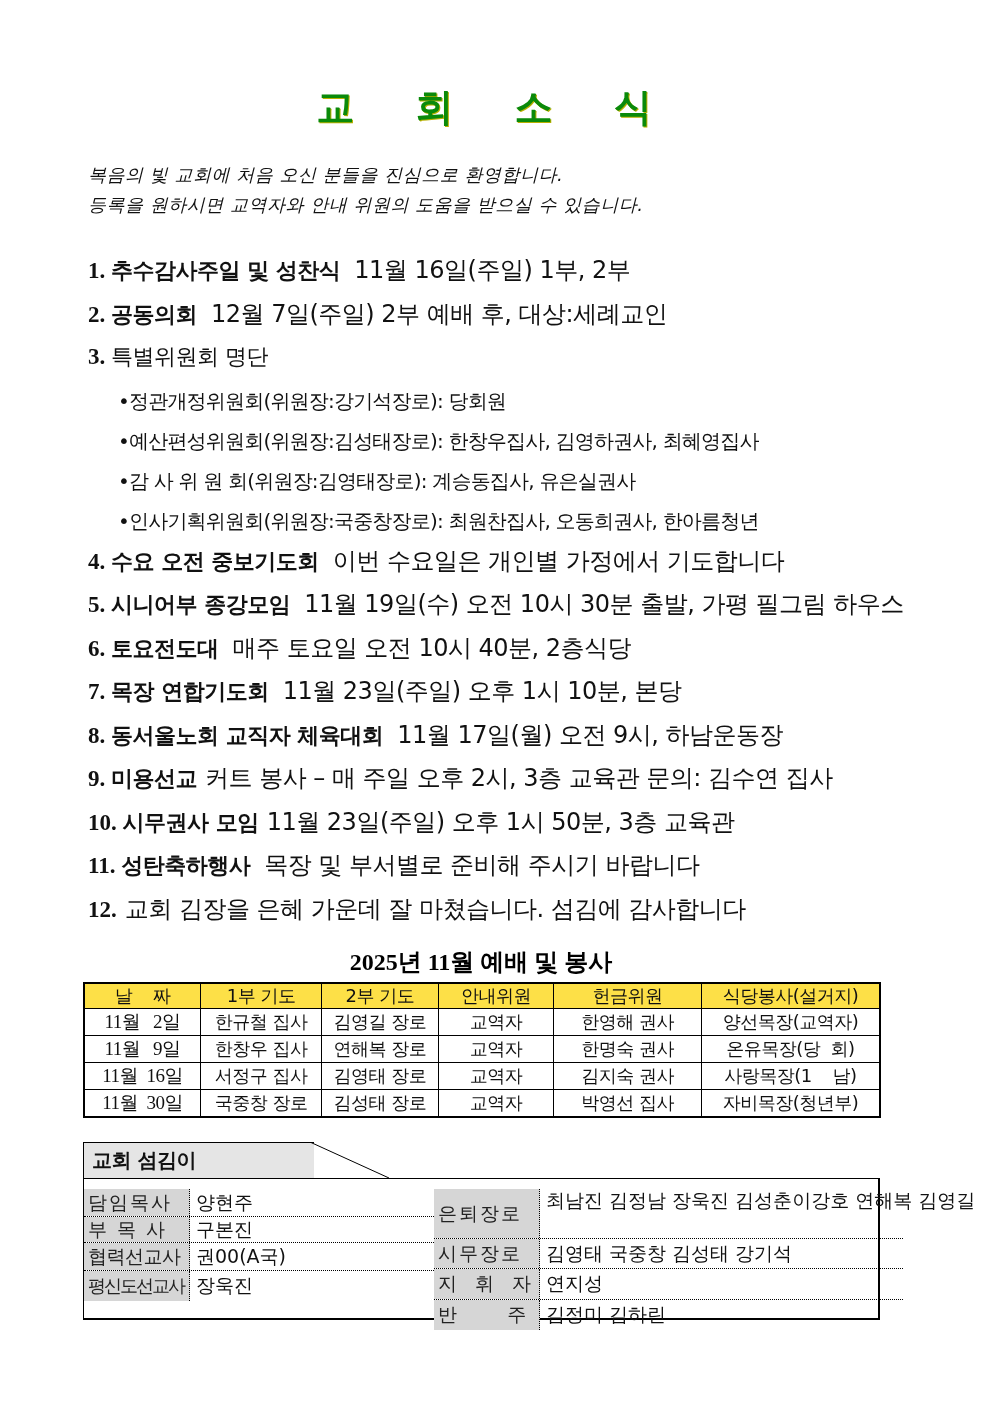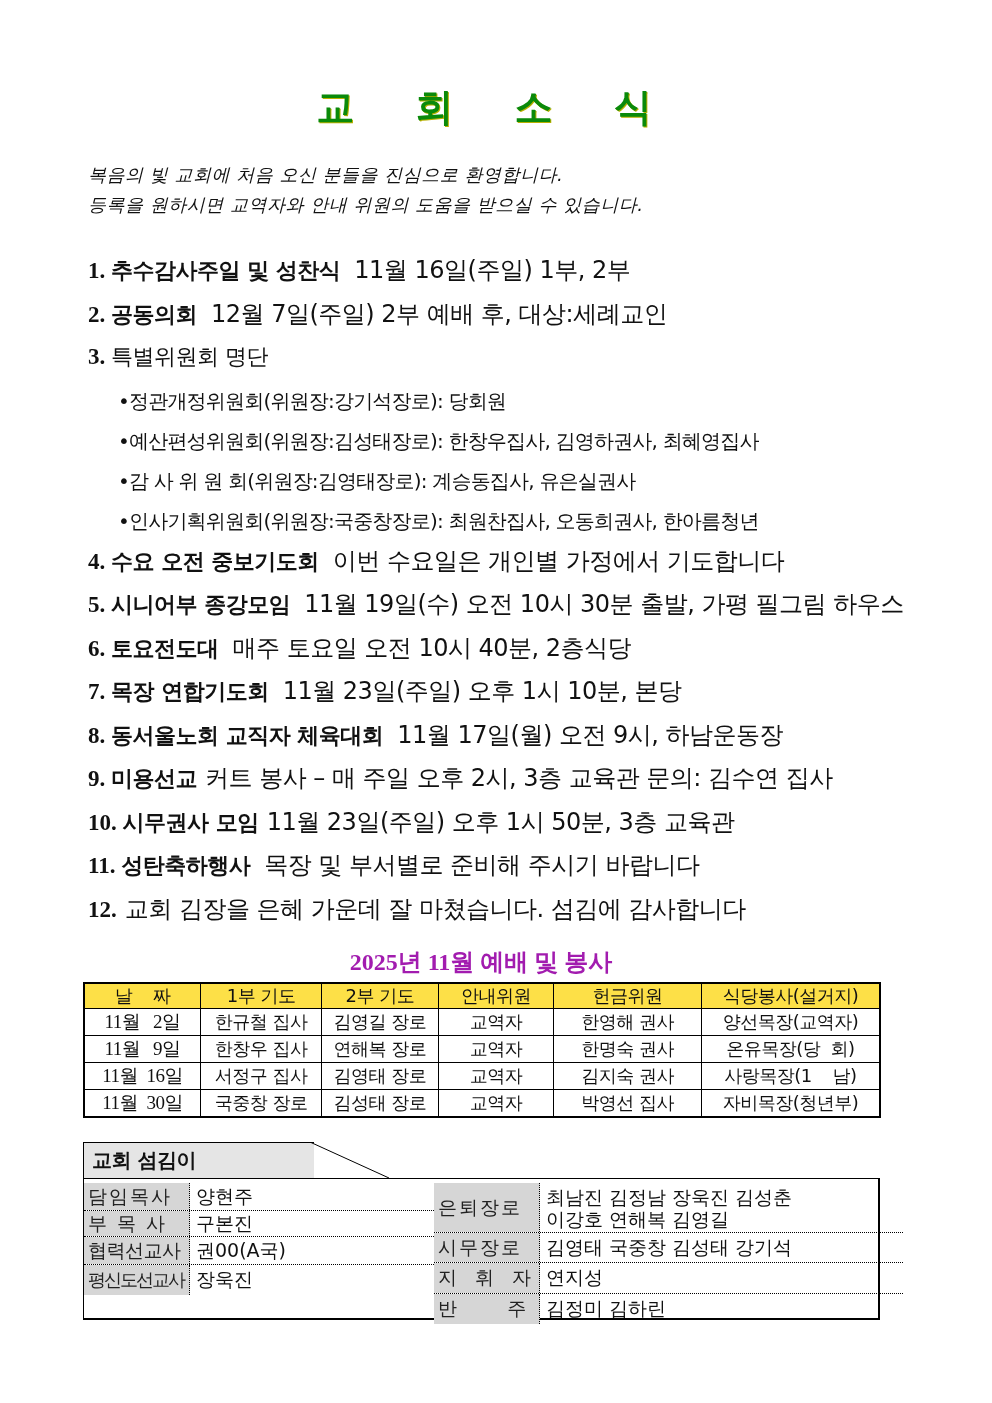--- a/index.html
+++ b/index.html
@@ -25,21 +25,21 @@
     }
     .item .num { font-weight: bold; }
     .item .head { font-weight: bold; font-family: "DejaVu Sans", sans-serif; font-size: 22px; letter-spacing: -0.5px; }
     .item .detail { font-family: "DejaVu Sans", sans-serif; font-size: 24px; margin-left: 14px; letter-spacing: -0.5px; margin-top: 36px; }
     .sub {
       font-family: "DejaVu Sans", sans-serif; font-size: 20px; height: 40px; line-height: 40px;
       padding-left: 30px; white-space: nowrap; letter-spacing: -0.8px;
     }
     .schedule-title {
       position: absolute; left: 0; top: 946px; width: 962px; text-align: center;
-      font-family: "Liberation Serif", serif; font-size: 24px; font-weight: bold; color: #a21caf;
+      font-family: "Liberation Serif", serif; font-size: 24px; font-weight: bold; color: #000000;
     }
     table.sched {
       position: absolute; left: 83px; top: 982px; width: 798px;
       border-collapse: collapse; border: 2px solid #000;
       font-family: "DejaVu Sans", sans-serif; font-size: 18px;
     }
     table.sched th, table.sched td {
       border: 1.5px solid #000; height: 24px; padding: 0; text-align: center; white-space: nowrap;
       letter-spacing: -0.5px;
     }
@@ -56,35 +56,35 @@
       position: absolute; left: 8px; top: 4px; font-size: 20px; font-weight: bold;
       font-family: "DejaVu Sans", sans-serif; letter-spacing: -0.5px;
     }
     .staff-slant {
       position: absolute; left: 228px; top: 0; width: 80px; height: 36px;
     }
     .staff-box {
       position: absolute; left: 0; top: 36px; width: 797px; height: 142px;
       border: 2px solid #000; border-top: 1px solid #000; border-left: 1px solid #000; box-sizing: border-box;
     }
-    .col { position: absolute; top: 4px; height: 100%; padding-left: 24px; }
+    .col { position: absolute; top: 10px; height: 100%; padding-left: 24px; }
     .col.left { left: 0; width: 350px; border-right: 1px solid #000; }
     .col.right { left: 350px; width: 445px; }
     .row { position: absolute; left: 0; width: 100%; border-bottom: 1px dotted #000; box-sizing: border-box; }
     .row:last-child { border-bottom: none; }
     .lab {
       position: absolute; left: 0; top: 0; bottom: 0; width: 106px; background: #d6d6d6;
       border-right: 1px dotted #000; font-size: 19px; color: #222; padding-left: 4px;
       box-sizing: border-box; display: flex; align-items: center; white-space: nowrap; letter-spacing: 2px;
     }
     .val {
       position: absolute; left: 112px; top: 0; bottom: 0; font-size: 19px; display: flex; align-items: center;
       white-space: nowrap; font-family: "DejaVu Sans", sans-serif;
     }
-    .val.multi { flex-direction: column; align-items: flex-start; justify-content: center; line-height: 22px; }
+    .val.multi { flex-direction: row; align-items: flex-start; justify-content: center; line-height: 22px; }
   </style>
 </head>
 <body>
 
 <div class="title">교 회 소 식</div>
 
 <div class="intro">
   <div>복음의 빛 교회에 처음 오신 분들을 진심으로 환영합니다.</div>
   <div>등록을 원하시면 교역자와 안내 위원의 도움을 받으실 수 있습니다.</div>
 </div>

